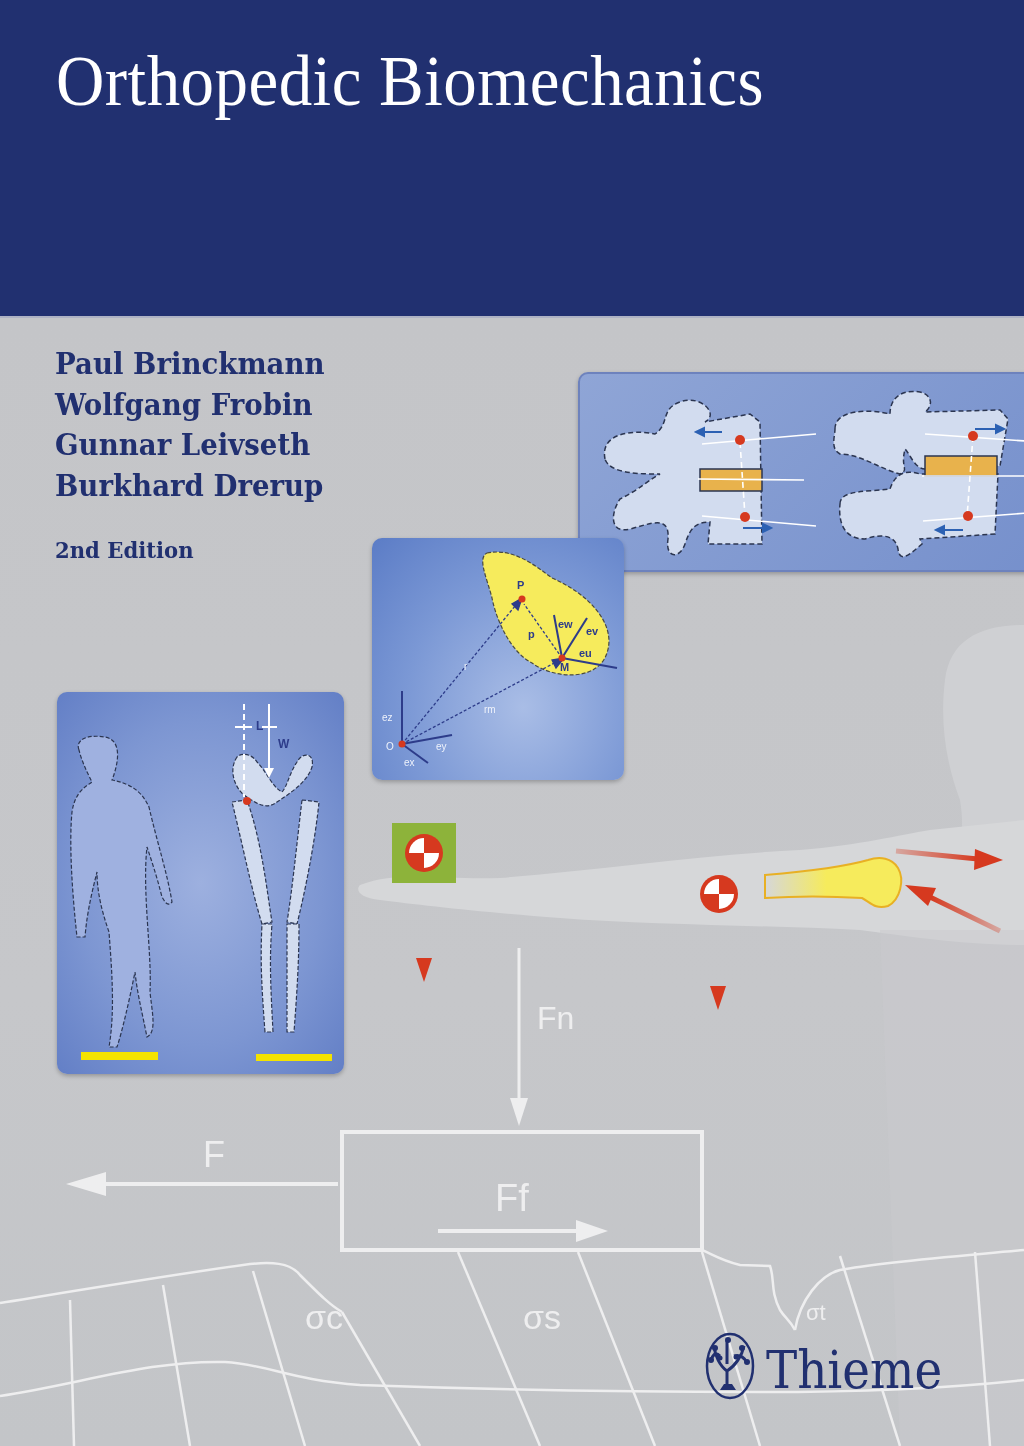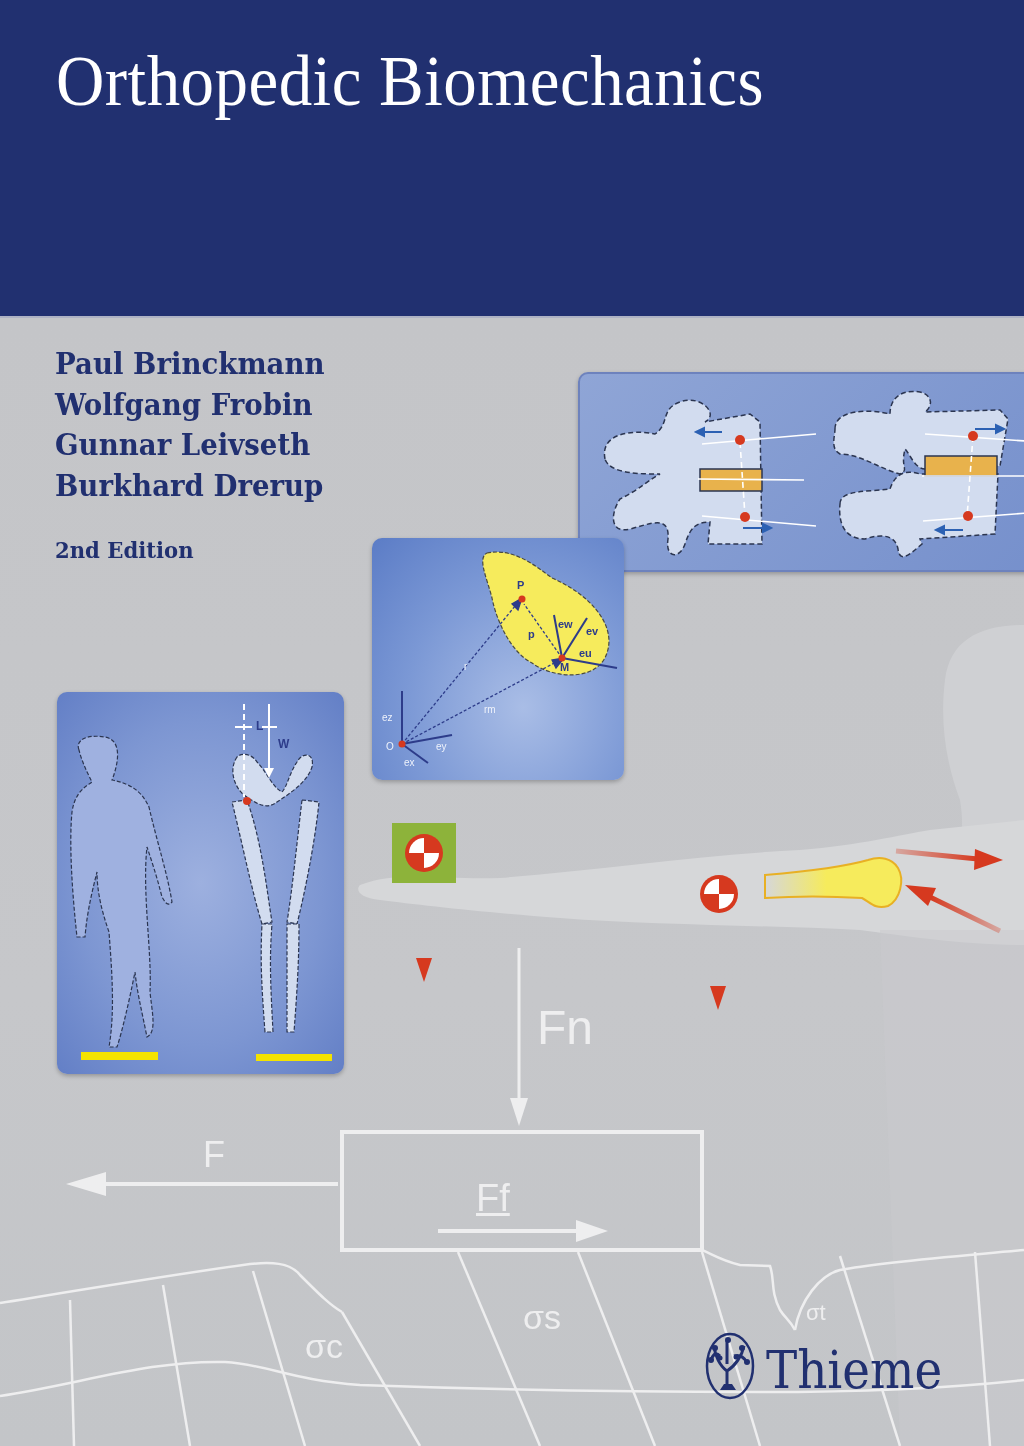--- a/index.html
+++ b/index.html
@@ -108,24 +108,24 @@
     <path d="M0 0 L0 -15 A15 15 0 0 0 -15 0 Z" fill="#fff"></path>
     <path d="M0 0 L0 15 A15 15 0 0 0 15 0 Z" fill="#fff"></path>
   </g>
   <g transform="translate(719,894)">
     <circle r="19" fill="#d6391f"></circle>
     <path d="M0 0 L0 -15 A15 15 0 0 0 -15 0 Z" fill="#fff"></path>
     <path d="M0 0 L0 15 A15 15 0 0 0 15 0 Z" fill="#fff"></path>
   </g>
 </svg>
 
-<div class="lbl" style="left:537px;top:1000px;font-size:48px;text-align:center;"><span>Fn</span></div>
+<div class="lbl" style="left:537px;top:1000px;font-size:32px;text-align:center;"><span>Fn</span></div>
 <div class="lbl" style="left:203px;top:1134px;font-size:36px;">F</div>
-<div class="lbl" style="left:476px;top:1177px;font-size:38px;text-decoration:underline;">Ff</div>
-<div class="lbl" style="left:305px;top:1298px;font-size:34px;margin-top:29px;">σc</div>
+<div class="lbl" style="left:495px;top:1177px;font-size:38px;">Ff</div>
+<div class="lbl" style="left:305px;top:1298px;font-size:34px;">σc</div>
 <div class="lbl" style="left:523px;top:1298px;font-size:34px;text-align:center;">σs</div>
 <div class="lbl" style="left:806px;top:1300px;font-size:22px;">σt</div>
 
 <div class="panel p-spine">
   <svg width="460" height="196">
     <g fill="#d2dcef" stroke="#2b3550" stroke-width="1.5" stroke-dasharray="5 3">
 
       <path d="M25 85 C20 60 50 55 75 60 C90 50 80 35 100 28 C120 20 140 40 125 48 L170 40 L180 48 L182 170 L128 170 L130 148 C115 148 110 155 105 170 C100 185 85 185 88 165 C90 140 70 150 50 155 C30 160 30 140 40 125 C60 115 70 105 80 100 C60 100 30 100 25 85 Z"></path>
     </g>
     <rect x="120" y="95" width="62" height="22" fill="#e8b24c" stroke="#2b3550" stroke-width="1.5"></rect>

